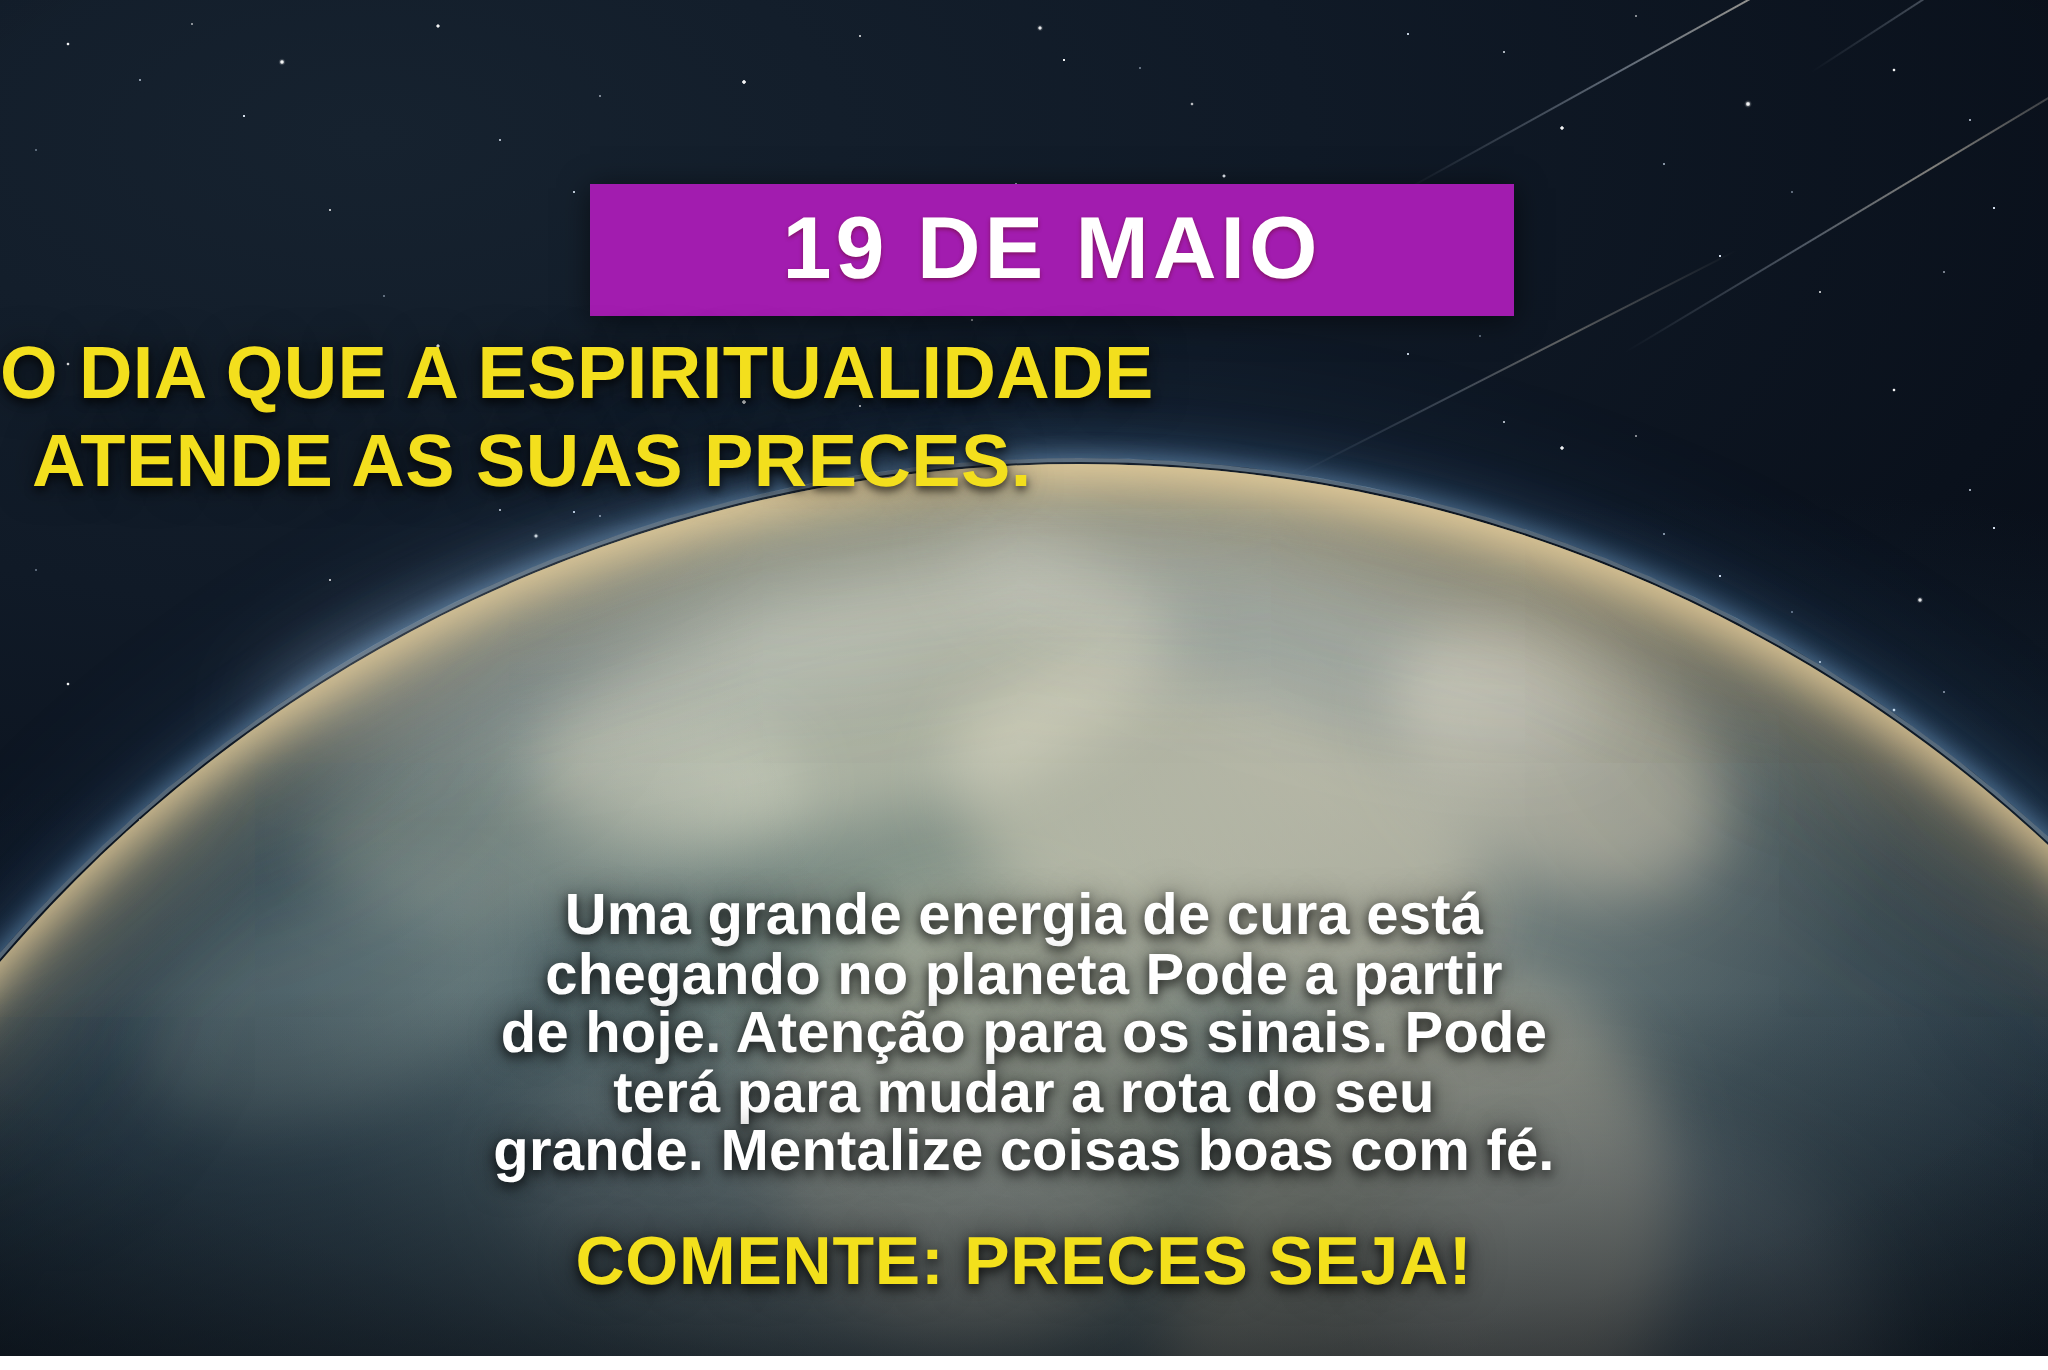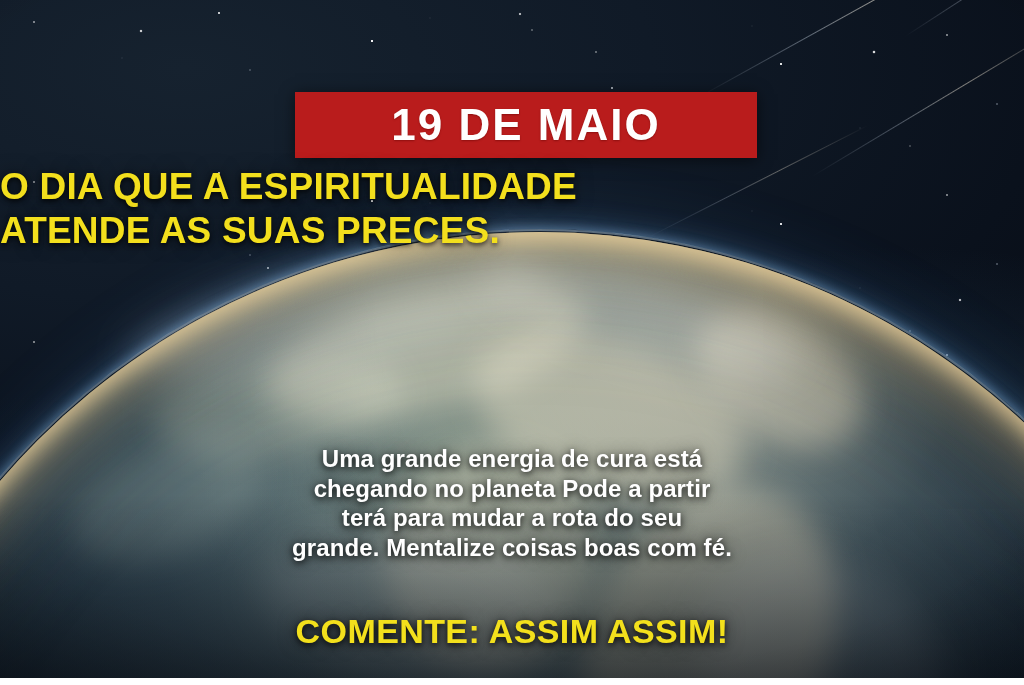--- a/index.html
+++ b/index.html
@@ -222,21 +222,21 @@
     z-index: 5;
   }
 
   
   .date-banner {
     position: absolute;
     left: 295px;
     top: 92px;
     width: 462px;
     height: 66px;
-    background: #b91c1c;
+    background: #a21caf;
     display: flex;
     align-items: center;
     justify-content: center;
     box-shadow: 0 2px 14px rgba(0,0,0,.55);
   }
   .date-banner .date-text {
     color: #ffffff;
     font-size: 44px;
     font-weight: bold;
     letter-spacing: 2px;
@@ -254,30 +254,30 @@
     color: #f3df1d;
     font-size: 37px;
     font-weight: bold;
     line-height: 1.0;
     letter-spacing: 0.2px;
     text-shadow:
       0 2px 5px rgba(0,0,0,.75),
       0 0 18px rgba(0,0,0,.55);
   }
   .headline .hl-line { display: block; }
-  .headline .hl-line + .hl-line { margin-top: 7px; }
+  .headline .hl-line + .hl-line { margin-top: 7px; margin-left: 16px; }
 
   
   .body-copy {
     position: absolute;
     left: 0; right: 0;
     top: 444px;
     text-align: center;
     color: #ffffff;
-    font-size: 24px;
+    font-size: 29px;
     font-weight: bold;
     line-height: 29.5px;
     letter-spacing: 0.1px;
     text-shadow:
       0 2px 6px rgba(0,0,0,.82),
       0 0 16px rgba(0,0,0,.6);
   }
   .body-copy .bc-line { display: block; white-space: nowrap; }
 
   
@@ -352,23 +352,24 @@
     </div>
 
     <div class="headline">
       <span class="hl-line">O DIA QUE A ESPIRITUALIDADE</span>
       <span class="hl-line">ATENDE AS SUAS PRECES.</span>
     </div>
 
     <div class="body-copy">
       <span class="bc-line">Uma grande energia de cura está</span>
       <span class="bc-line">chegando no planeta Pode a partir</span>
+      <span class="bc-line">de hoje. Atenção para os sinais. Pode</span>
       <span class="bc-line">terá para mudar a rota do seu</span>
       <span class="bc-line">grande. Mentalize coisas boas com fé.</span>
     </div>
 
-    <div class="cta">COMENTE: ASSIM ASSIM!</div>
+    <div class="cta">COMENTE: PRECES SEJA!</div>
 
   </div>
 
   <div class="bottom-strip"></div>
 
 </div>
 
 </body></html>

